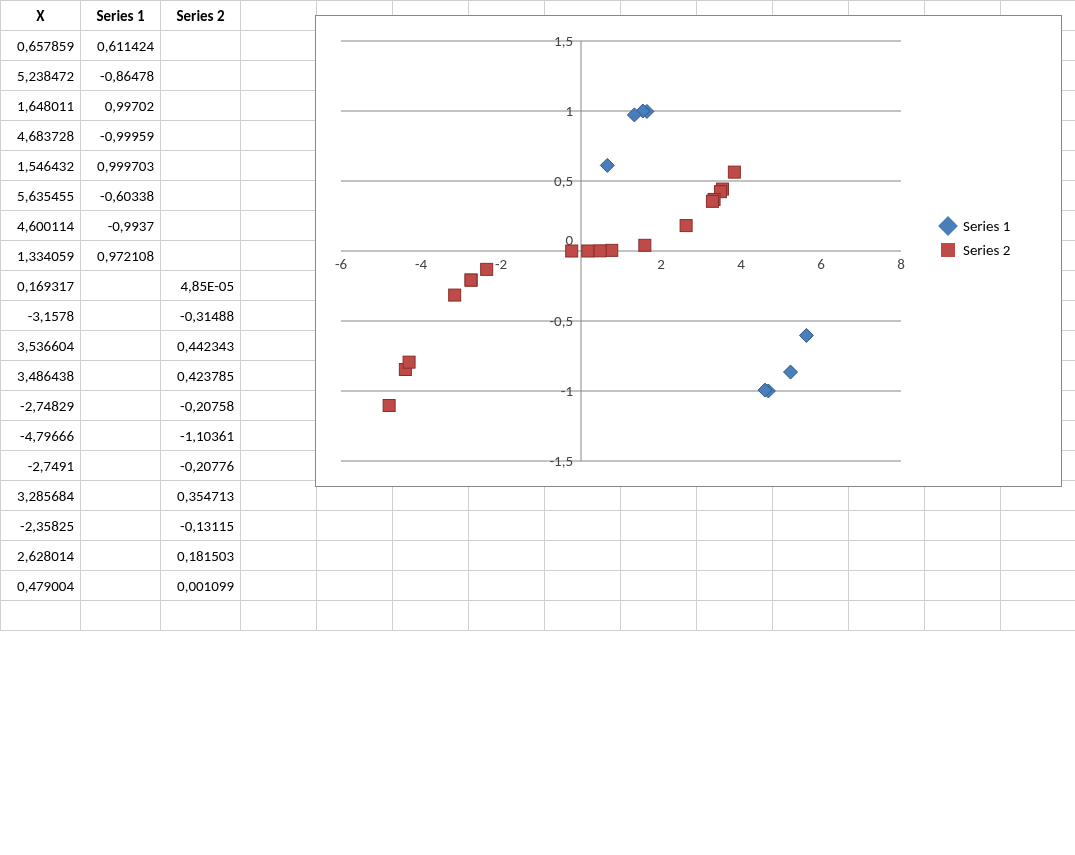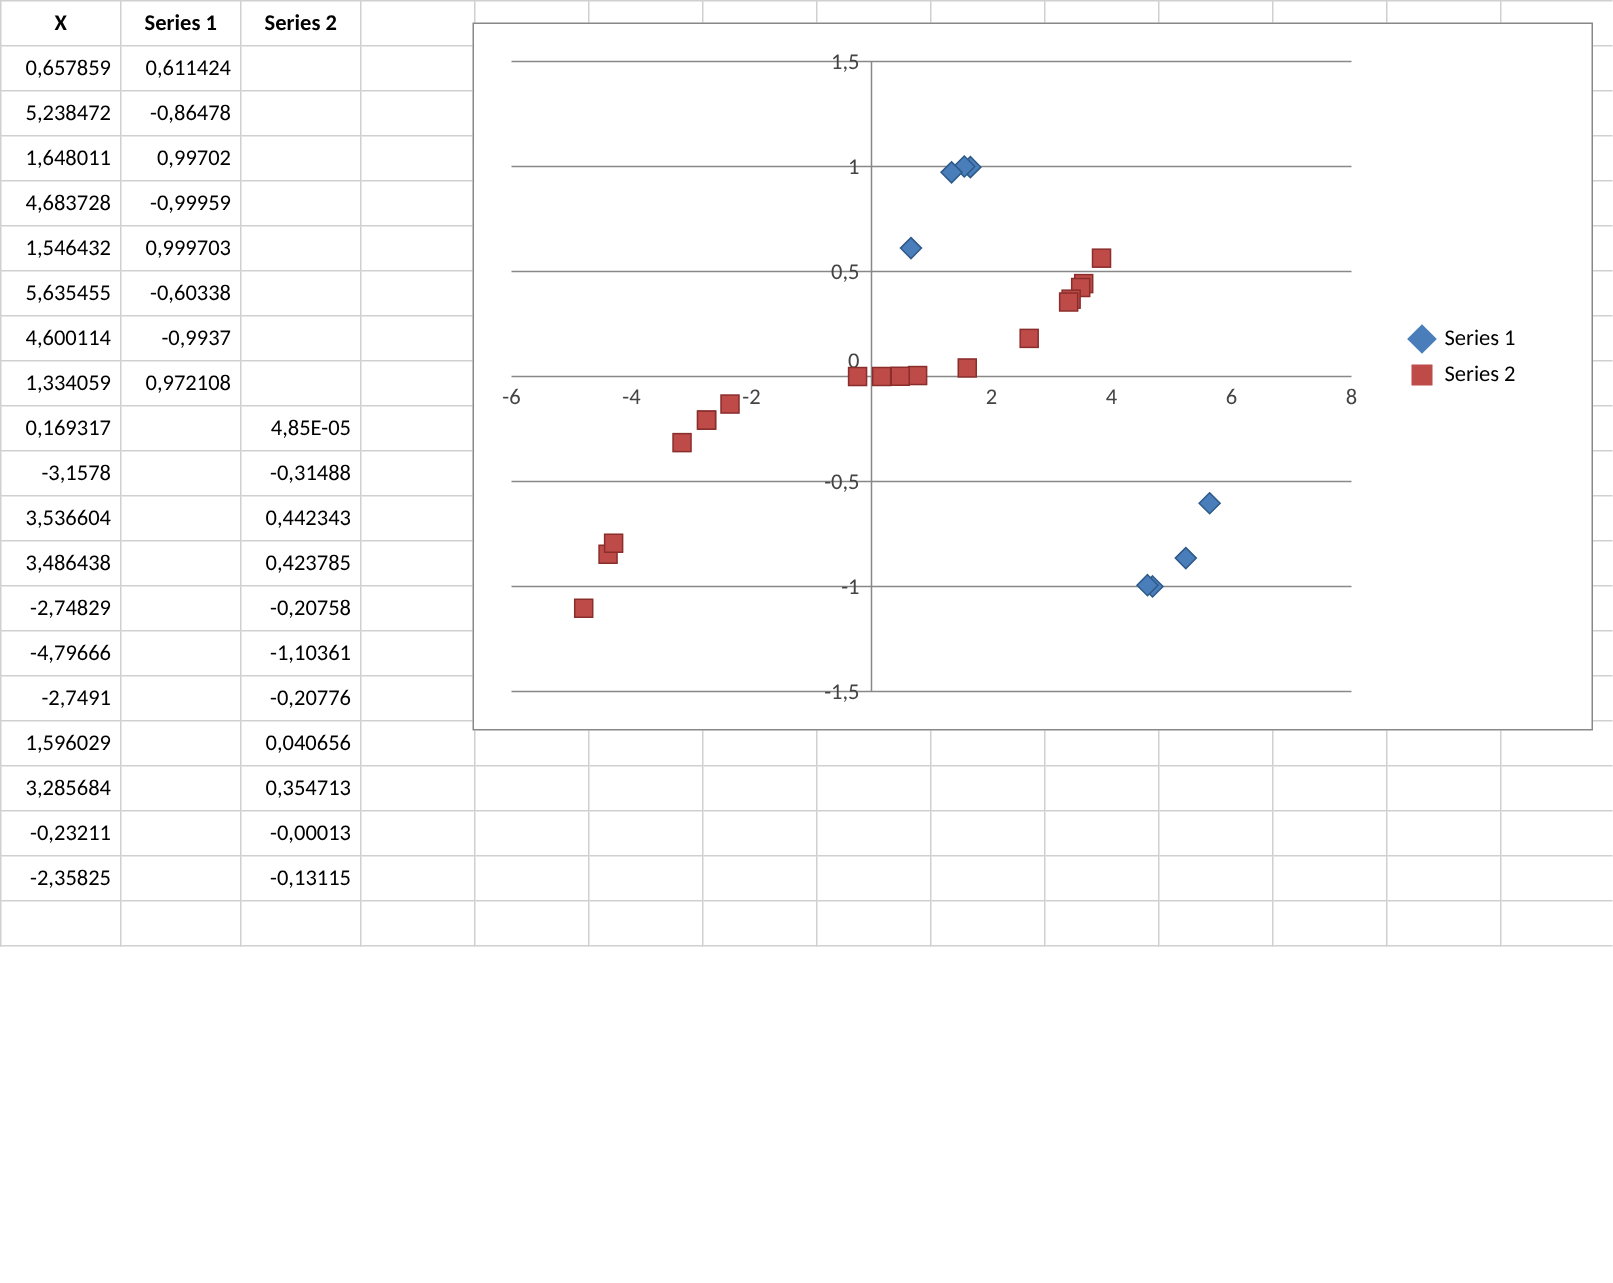--- a/index.html
+++ b/index.html
@@ -294,71 +294,71 @@
           <td></td>
           <td></td>
           <td></td>
           <td></td>
           <td></td>
           <td></td>
           <td></td>
           <td></td>
         </tr>
         <tr>
-          <td>1,596029</td>
-          <td></td>
-          <td>0,040656</td>
-          <td></td>
-          <td></td>
-          <td></td>
-          <td></td>
-          <td></td>
-          <td></td>
-          <td></td>
-          <td></td>
-          <td></td>
-          <td></td>
-          <td></td>
-        </tr>
-        <tr>
           <td>3,285684</td>
           <td></td>
           <td>0,354713</td>
           <td></td>
           <td></td>
           <td></td>
           <td></td>
           <td></td>
           <td></td>
           <td></td>
           <td></td>
           <td></td>
           <td></td>
           <td></td>
         </tr>
         <tr>
-          <td>-0,23211</td>
-          <td></td>
-          <td>-0,00013</td>
-          <td></td>
-          <td></td>
-          <td></td>
-          <td></td>
-          <td></td>
-          <td></td>
-          <td></td>
-          <td></td>
-          <td></td>
-          <td></td>
-          <td></td>
-        </tr>
-        <tr>
           <td>-2,35825</td>
           <td></td>
           <td>-0,13115</td>
+          <td></td>
+          <td></td>
+          <td></td>
+          <td></td>
+          <td></td>
+          <td></td>
+          <td></td>
+          <td></td>
+          <td></td>
+          <td></td>
+          <td></td>
+        </tr>
+        <tr>
+          <td>2,628014</td>
+          <td></td>
+          <td>0,181503</td>
+          <td></td>
+          <td></td>
+          <td></td>
+          <td></td>
+          <td></td>
+          <td></td>
+          <td></td>
+          <td></td>
+          <td></td>
+          <td></td>
+          <td></td>
+        </tr>
+        <tr>
+          <td>0,479004</td>
+          <td></td>
+          <td>0,001099</td>
           <td></td>
           <td></td>
           <td></td>
           <td></td>
           <td></td>
           <td></td>
           <td></td>
           <td></td>
           <td></td>
           <td></td>

